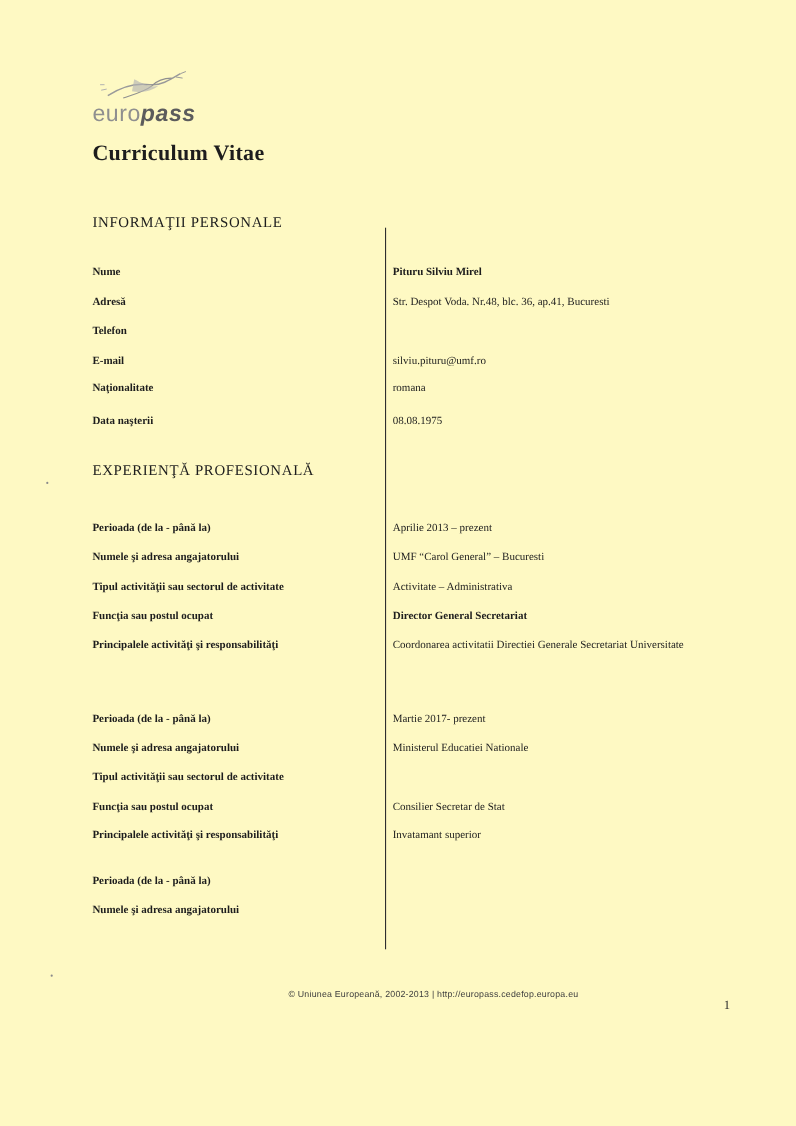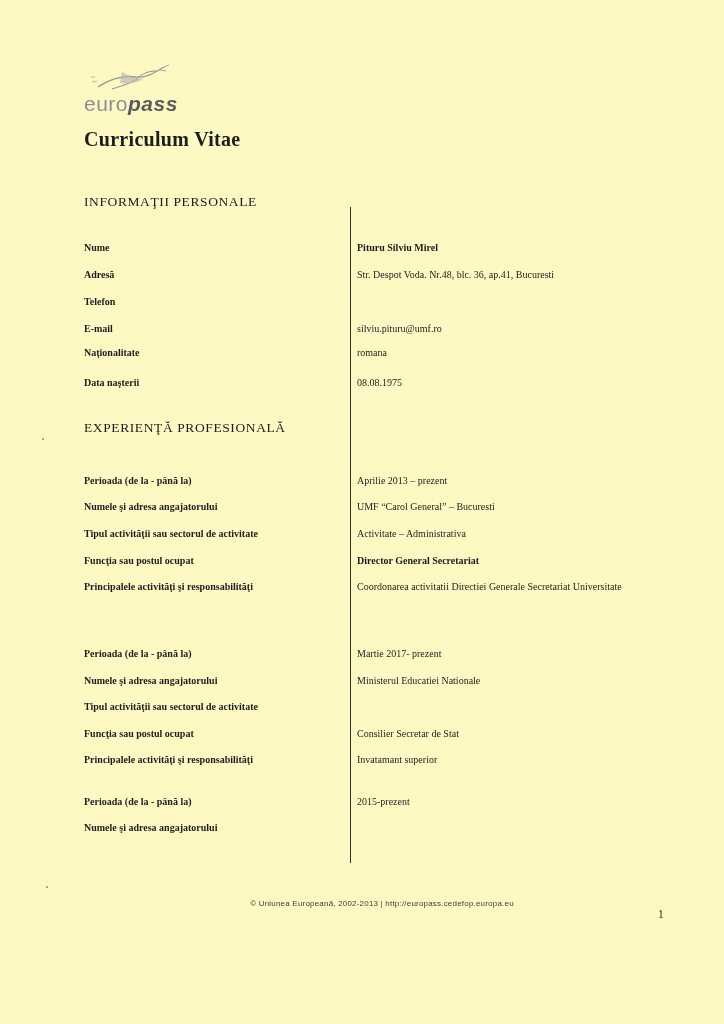--- a/index.html
+++ b/index.html
@@ -43,21 +43,21 @@
     position:absolute;left:84px;width:600px;
     display:flex;align-items:flex-end;
     font-size:10px;line-height:26.5px;
   }
   .lbl{flex:none;width:266px;font-weight:700;}
   .val{flex:none;width:308px;margin-left:7px;font-weight:400;}
   .val.bold{font-weight:700;}
   .val.justify{width:293px;text-align:justify;}
   
   .footer{
-    position:absolute;left:84px;top:899px;width:596px;
+    position:absolute;left:96px;top:899px;width:596px;
     text-align:center;
     font-family:"Liberation Sans", sans-serif;
     font-size:8px;color:#3d3d3d;letter-spacing:0.2px;
   }
   .page-number{
     position:absolute;left:658px;top:908px;
     font-size:11.5px;color:#2a2a2a;
   }
   .speck{position:absolute;width:2px;height:2px;background:#8a8a8a;border-radius:50%;}
 </style>
@@ -146,21 +146,20 @@
     <span class="lbl">Funcţia sau postul ocupat</span>
     <span class="val">Consilier Secretar de Stat</span>
   </div>
   <div class="row" style="top:747px">
     <span class="lbl">Principalele activităţi şi responsabilităţi</span>
     <span class="val">Invatamant superior</span>
   </div>
 
   <div class="row" style="top:789px">
     <span class="lbl">Perioada (de la - până la)</span>
-    <span class="val">2015-prezent</span>
   </div>
   <div class="row" style="top:815px">
     <span class="lbl">Numele şi adresa angajatorului</span>
   </div>
 
   <div class="speck" style="left:42px;top:438px"></div>
   <div class="speck" style="left:46px;top:886px"></div>
 
   <div class="footer">© Uniunea Europeană, 2002-2013 | http://europass.cedefop.europa.eu</div>
   <div class="page-number">1</div>

